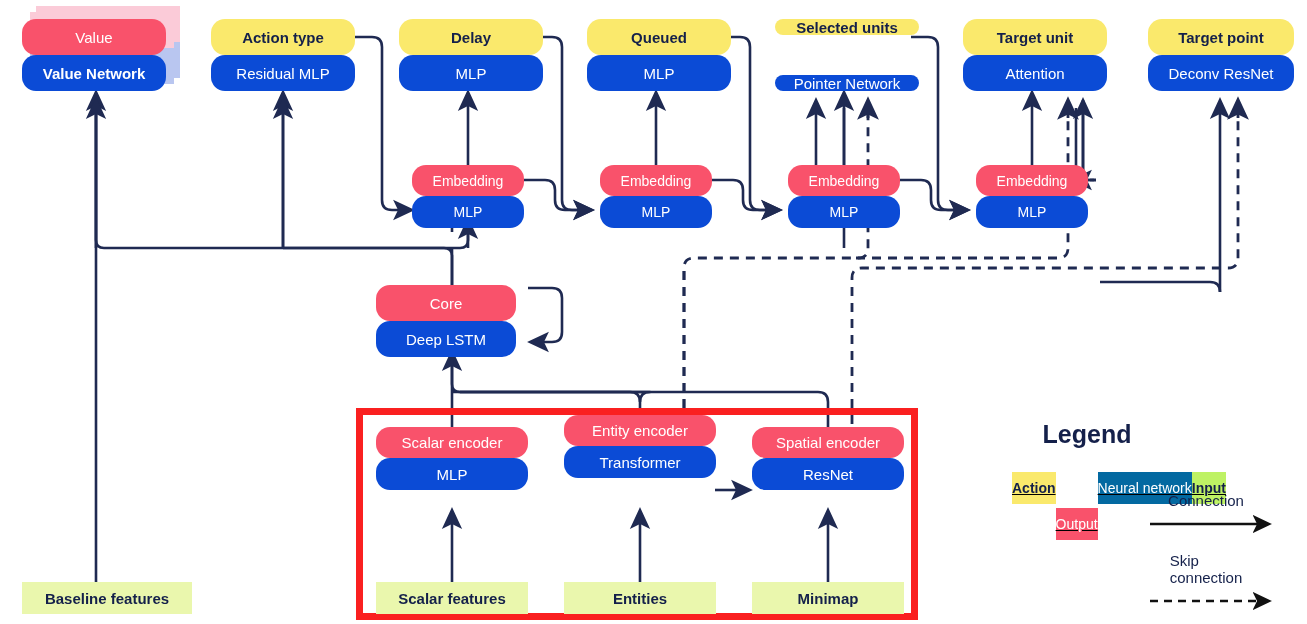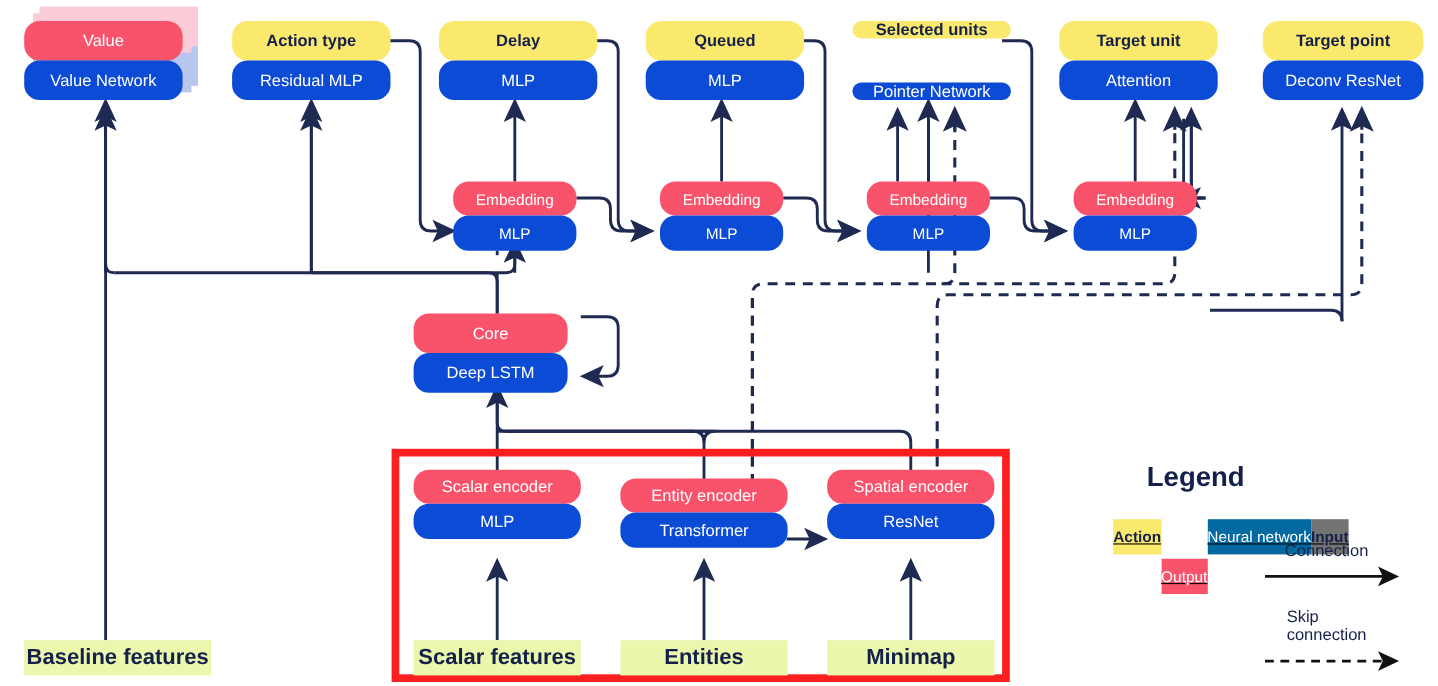--- a/index.html
+++ b/index.html
@@ -17,47 +17,47 @@
   .mod{position:absolute;display:flex;flex-direction:column;box-sizing:border-box;}
   .mod .cap,.mod .net{
     display:flex;align-items:center;justify-content:center;
     box-sizing:border-box;text-align:left;line-height:1;
     white-space:nowrap;
     border-radius:14px;
   }
   .cap.action{background:#FAE96C;color:#14204A;font-weight:bold;font-size:15px;}
   .cap.output{background:#F9526B;color:#ffffff;font-weight:normal;font-size:15px;}
   .net{background:#0B4BD6;color:#ffffff;font-weight:normal;font-size:15px;}
-  .net.bold{font-weight:normal;}
+  .net.bold{font-weight:bold;}
 
   .inputbox{
     position:absolute;background:#EAF7AD;color:#14204A;
     display:flex;align-items:center;justify-content:center;
-    font-size:20px;font-weight:bold;box-sizing:border-box;white-space:nowrap;
+    font-size:15px;font-weight:bold;box-sizing:border-box;white-space:nowrap;
   }
 
   
   .ghost{position:absolute;box-sizing:border-box;}
   .ghost .g1{position:absolute;left:0;right:0;top:0;height:50%;}
   .ghost .g2{position:absolute;left:0;right:0;top:50%;height:50%;}
 
   
   .redbox{position:absolute;border:7px solid #FA2020;box-sizing:border-box;background:transparent;}
 
   
   .legend-title{position:absolute;color:#14204A;font-size:25px;font-weight:bold;white-space:nowrap;}
   .legend-stack{position:absolute;display:flex;flex-direction:row;text-decoration:underline;}
   .legend-stack .row{
     display:flex;align-items:center;justify-content:center;
     font-size:14px;box-sizing:border-box;white-space:nowrap;
   }
   .lg-action{background:#FAE96C;color:#14204A;font-weight:bold;}
   .lg-output{background:#F9526B;color:#ffffff;}
   .lg-nn{background:#0369a1;color:#ffffff;}
-  .lg-input{background:#737373;color:#14204A;font-weight:bold;}
+  .lg-input{background:#bef264;color:#14204A;font-weight:bold;}
   .legend-label{position:absolute;color:#14204A;font-size:15px;text-align:left;white-space:nowrap;line-height:1.15;}
 </style>
 </head>
 <body>
 
 <div id="stage">
 
   <svg class="wires" viewBox="0 0 1307 624">
     <defs>
       <marker id="ah" markerWidth="9" markerHeight="9" refX="4.2" refY="4.5" orient="auto" markerUnits="strokeWidth">
@@ -229,21 +229,21 @@
     <div class="cap output" style="height:36px;">Core</div>
     <div class="net" style="height:36px;">Deep LSTM</div>
   </div>
 
   <div class="redbox" style="left:356px;top:408px;width:562px;height:212px;"></div>
 
   <div class="mod" style="left:376px;top:427px;width:152px;height:63px;">
     <div class="cap output" style="height:31px;">Scalar encoder</div>
     <div class="net" style="height:32px;">MLP</div>
   </div>
-  <div class="mod" style="left:564px;top:435px;width:152px;height:63px;">
+  <div class="mod" style="left:564px;top:415px;width:152px;height:63px;">
     <div class="cap output" style="height:31px;">Entity encoder</div>
     <div class="net" style="height:32px;">Transformer</div>
   </div>
   <div class="mod" style="left:752px;top:427px;width:152px;height:63px;">
     <div class="cap output" style="height:31px;">Spatial encoder</div>
     <div class="net" style="height:32px;">ResNet</div>
   </div>
 
   <div class="inputbox" style="left:22px;top:582px;width:170px;height:32px;">Baseline features</div>
   <div class="inputbox" style="left:376px;top:582px;width:152px;height:32px;">Scalar features</div>

